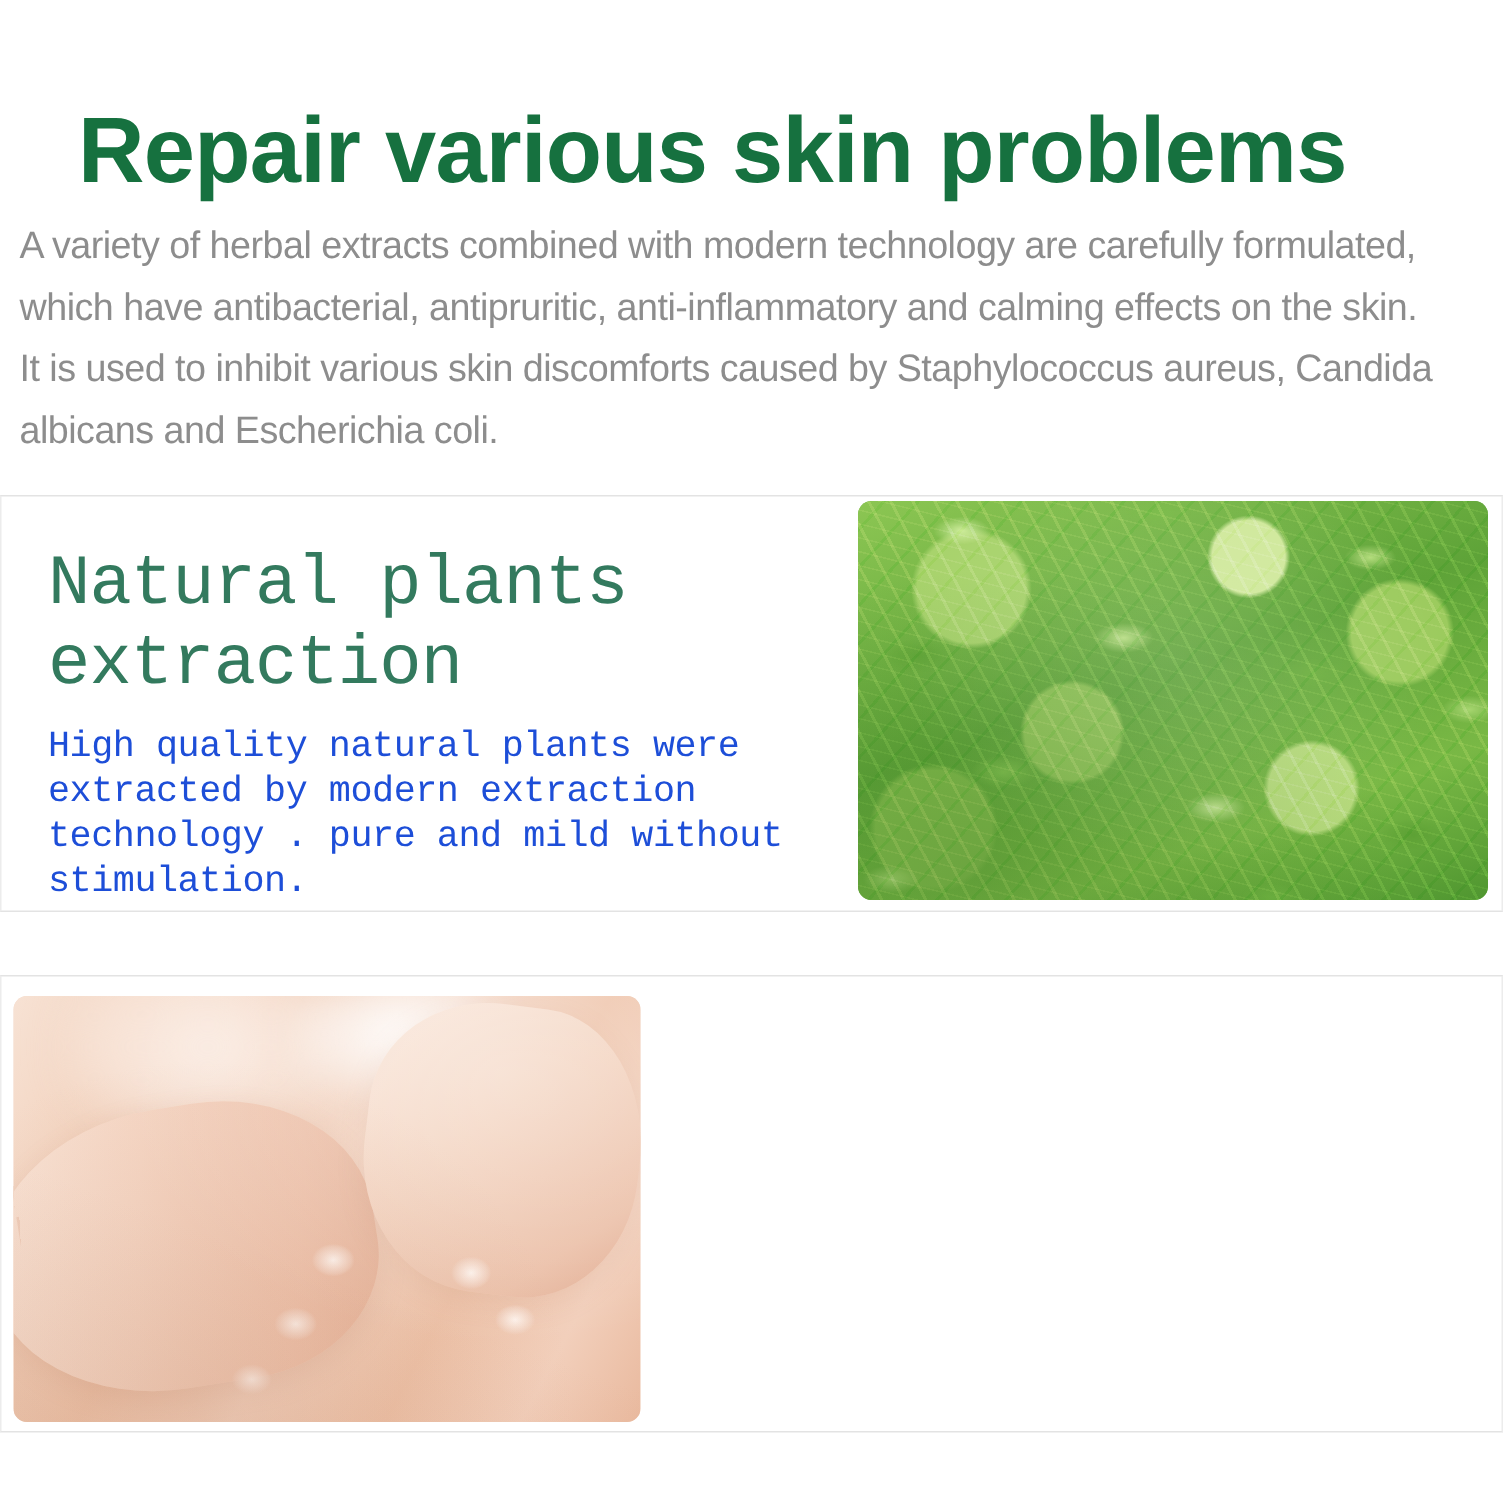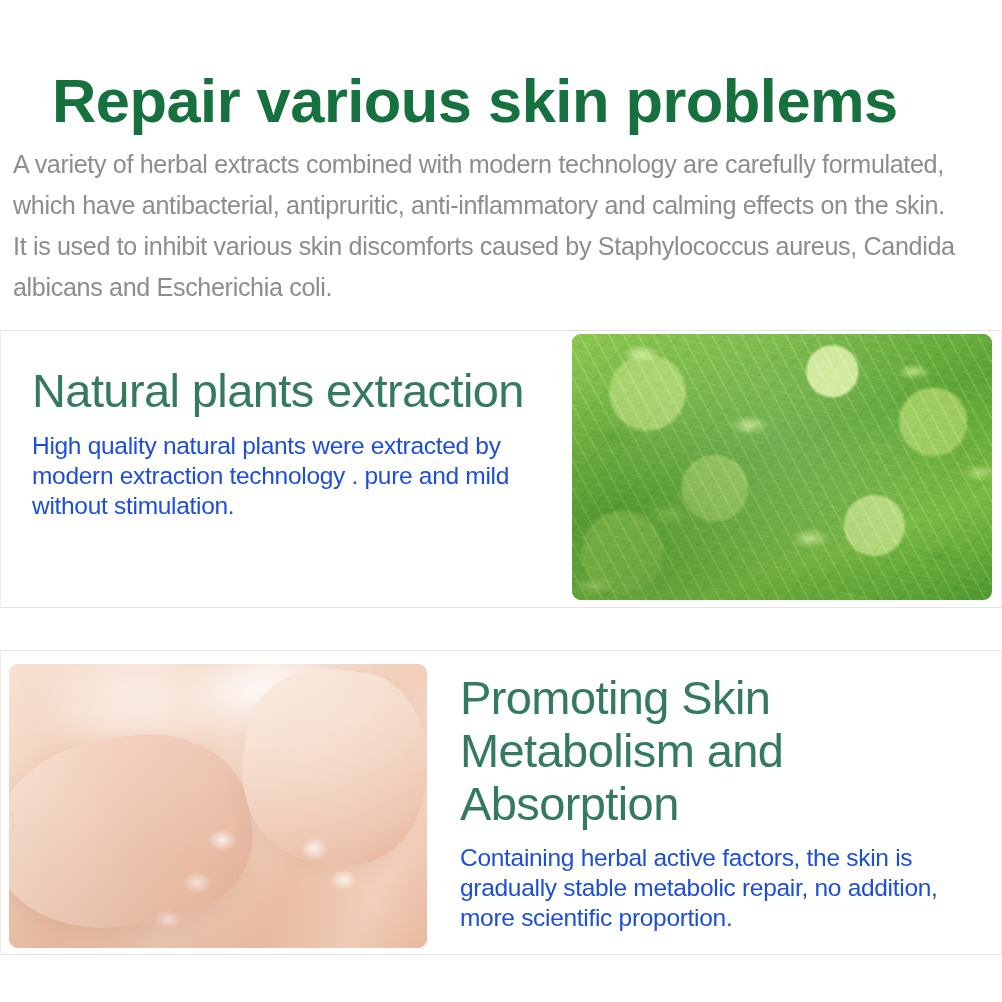--- a/index.html
+++ b/index.html
@@ -58,20 +58,21 @@
     transform-origin: left top;
   }
 
   
   .panel {
     position: absolute;
     background: #ffffff;
     border: 1px solid #e3e3e3;
     border-left: none;
     border-right: none;
+    font-family: Liberation Mono, monospace;
   }
   .panel.bordered-sides {
     border-left: 1px solid #ececec;
     border-right: 1px solid #ececec;
   }
 
   
   .sec2 {
     left: 0; top: 330px;
     width: 1002px;
@@ -307,20 +308,16 @@
       <span class="skin-bg-blur"></span>
       <span class="skin-bg-blur2"></span>
       <span class="hand-a"></span>
       <span class="hand-b"></span>
       <span class="fingers-a"></span>
       <span class="nails"></span>
       <span class="skin-shade"></span>
 
     </figure>
 
-    <div class="sec3-text">
-      <h2 class="sec-heading sec3-heading">Promoting Skin Metabolism and Absorption</h2>
-      <p class="sec-body sec3-body">Containing herbal active factors, the skin is gradually stable metabolic repair, no addition, more scientific proportion.</p>
-    </div>
 
   </section>
 
 </div>
 
 </body></html>

